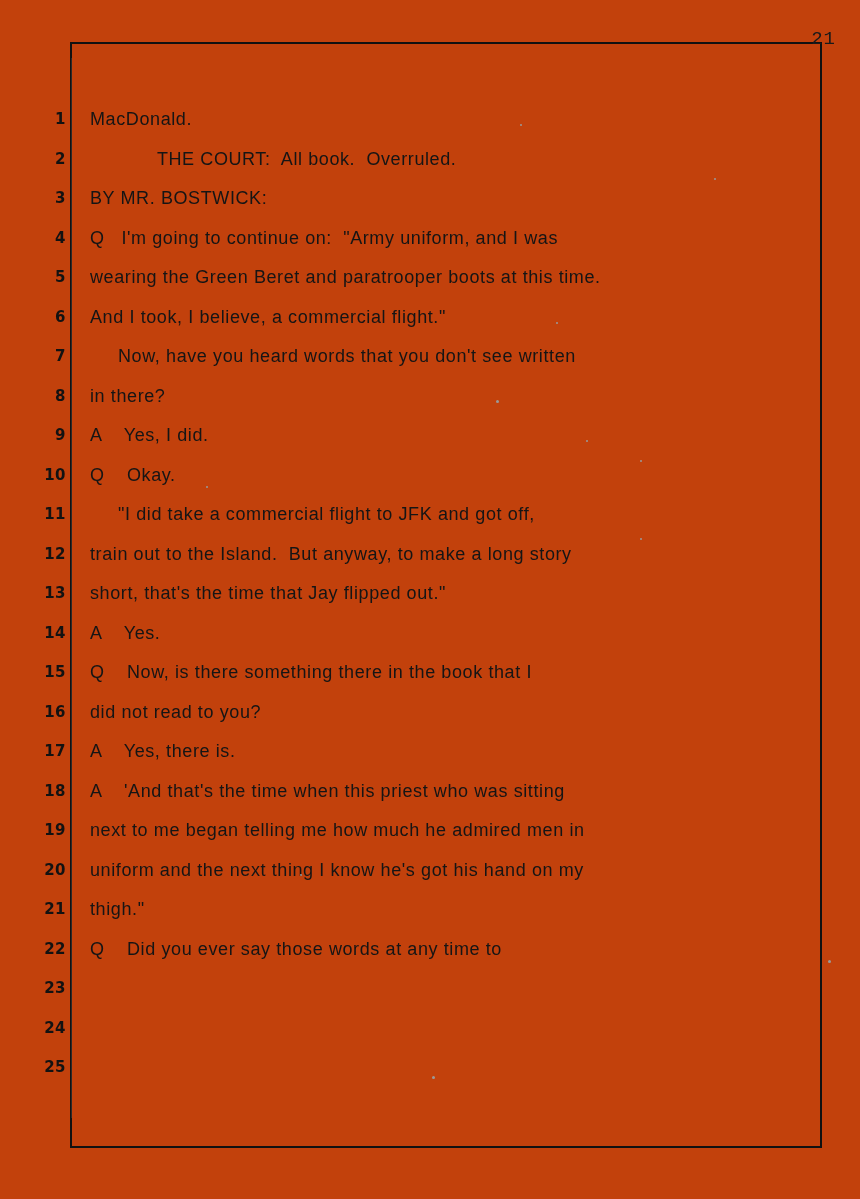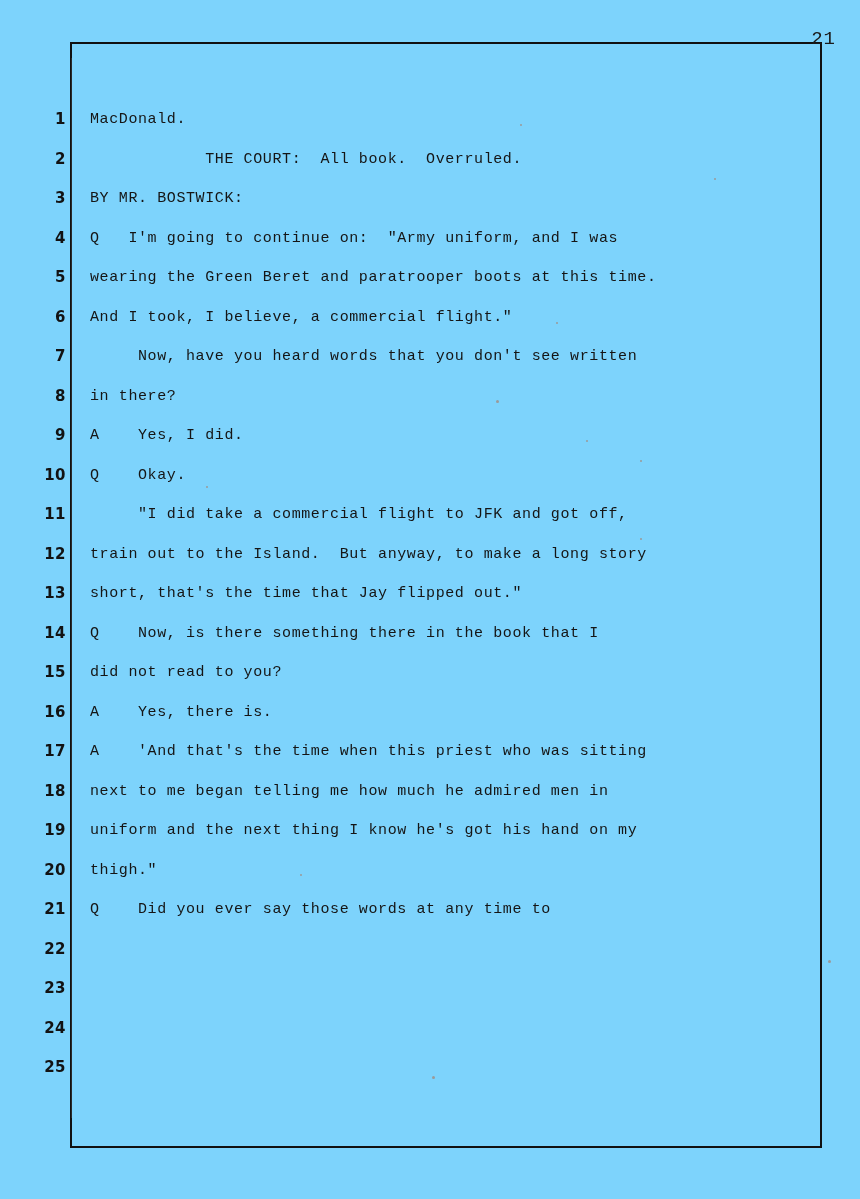--- a/index.html
+++ b/index.html
@@ -14,21 +14,21 @@
     overflow: hidden;
     font-family: "Liberation Mono", "DejaVu Sans Mono", monospace;
     -webkit-font-smoothing: none;
   }
 
   
   #page {
     position: absolute;
     left: 0; top: 0;
     width: 860px; height: 1199px;
-    background: #7dd3fc;
+    background: #c2410c;
   }
 
   
   #frame {
     position: absolute;
     left: 70px;
     top: 42px;
     width: 752px;
     height: 1106px;
     border: 2px solid #111;
@@ -76,25 +76,25 @@
   
   #transcript {
     position: absolute;
     left: 90px;
     top: 100px;
     width: 715px;
   }
   .tline {
     height: 39.5px;
     line-height: 39.5px;
-    font-size: 15px;
+    font-size: 18px;
     letter-spacing: 0.6px;
     color: #151515;
     white-space: pre;
-    font-family: Liberation Mono, monospace;
+    font-family: Liberation Sans, sans-serif;
   }
 
   
   .speck {
     position: absolute;
     background: #9a9a9a;
     border-radius: 50%;
   }
 </style>
 </head>
@@ -141,20 +141,21 @@
       <div class="tline">Q   I'm going to continue on:  "Army uniform, and I was</div>
       <div class="tline">wearing the Green Beret and paratrooper boots at this time.</div>
       <div class="tline">And I took, I believe, a commercial flight."</div>
       <div class="tline">     Now, have you heard words that you don't see written</div>
       <div class="tline">in there?</div>
       <div class="tline">A    Yes, I did.</div>
       <div class="tline">Q    Okay.</div>
       <div class="tline">     "I did take a commercial flight to JFK and got off,</div>
       <div class="tline">train out to the Island.  But anyway, to make a long story</div>
       <div class="tline">short, that's the time that Jay flipped out."</div>
+      <div class="tline">A    Yes.</div>
       <div class="tline">Q    Now, is there something there in the book that I</div>
       <div class="tline">did not read to you?</div>
       <div class="tline">A    Yes, there is.</div>
       <div class="tline">A    'And that's the time when this priest who was sitting</div>
       <div class="tline">next to me began telling me how much he admired men in</div>
       <div class="tline">uniform and the next thing I know he's got his hand on my</div>
       <div class="tline">thigh."</div>
       <div class="tline">Q    Did you ever say those words at any time to</div>
     </div>
 

